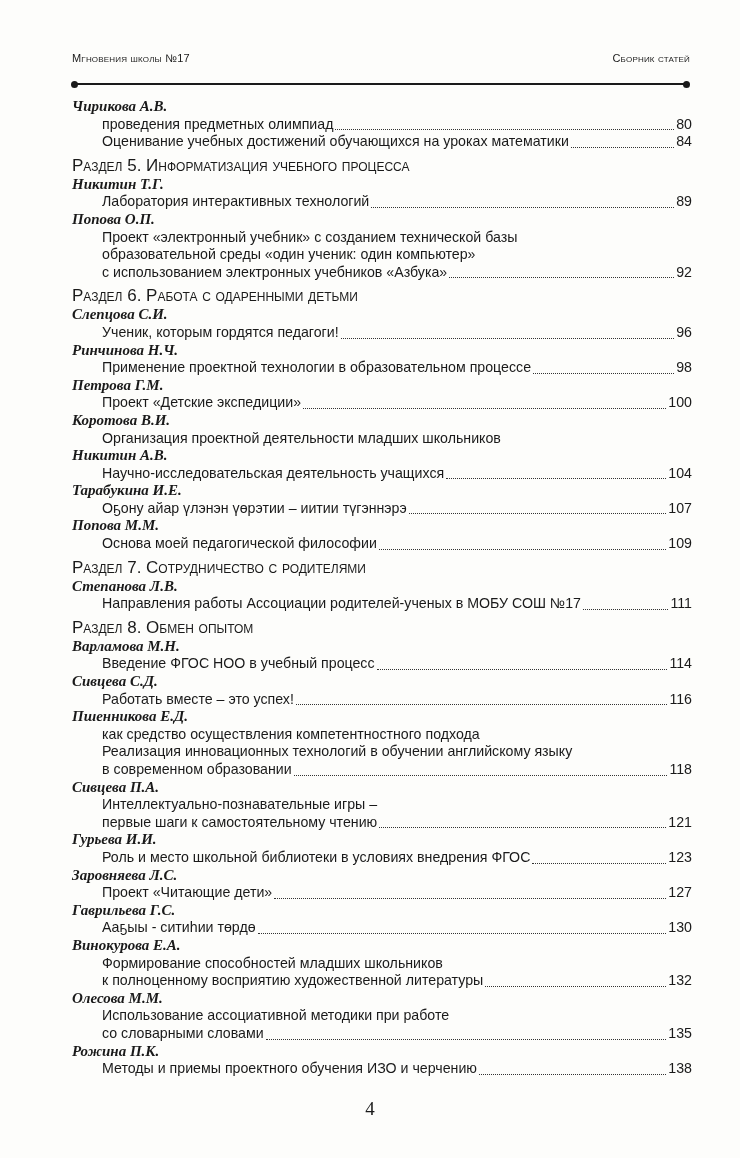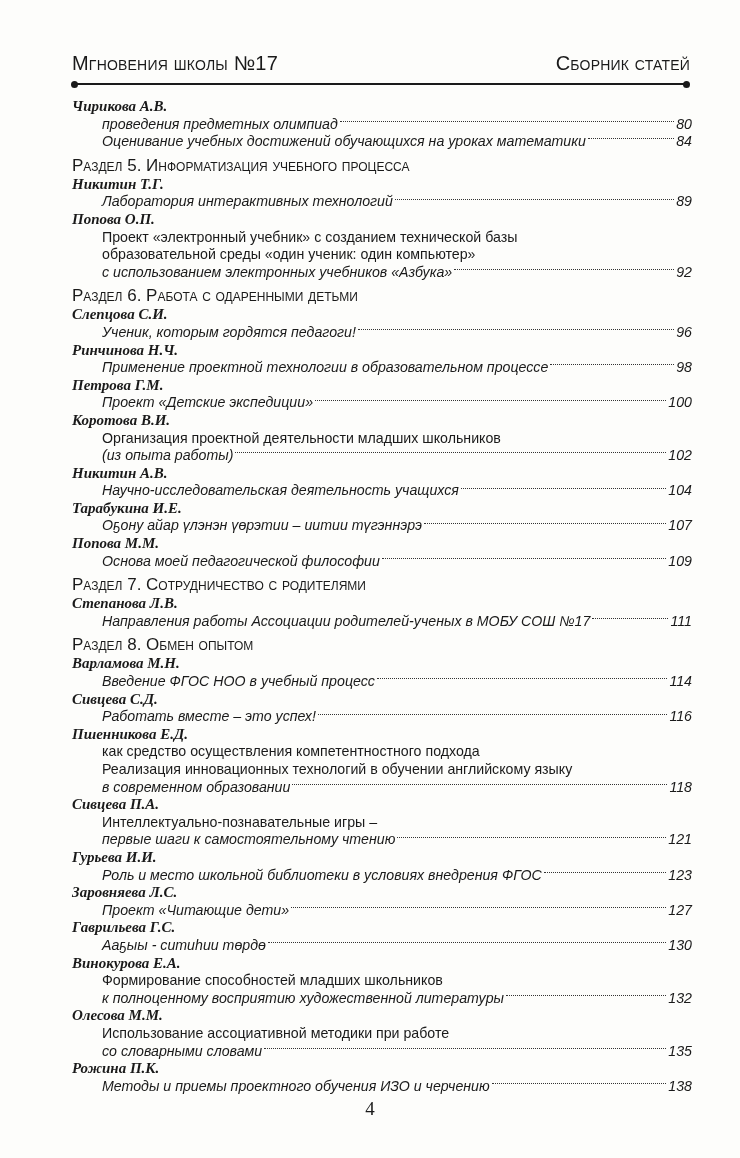--- a/index.html
+++ b/index.html
@@ -7,21 +7,21 @@
     width: 740px; height: 1158px;
     background: #fdfdfb;
     position: relative;
     overflow: hidden;
     color: #1a1a1a;
     font-family: "Liberation Sans", sans-serif;
   }
   .header {
     position: absolute; left: 72px; right: 50px; top: 52px; height: 22px;
     font-variant: small-caps;
-    font-size: 20px;
+    font-size: 11px;
     letter-spacing: 0.2px;
   }
   .header .left { position: absolute; left: 0; top: 0; }
   .header .right { position: absolute; right: 0; top: 0; }
   .rule {
     position: absolute; left: 74px; right: 53px; top: 83px; height: 2px;
     background: #1a1a1a;
   }
   .rule .dot {
     position: absolute; top: -2.5px; width: 7px; height: 7px;
@@ -44,23 +44,22 @@
     margin-top: 5px;
   }
   .author {
     font-style: italic;
     font-weight: bold;
     font-family: "Liberation Serif", serif;
     font-size: 15px;
   }
   .title-line { padding-left: 30px; }
   .entry-last {
-    display: flex; align-items: center;
+    display: flex; align-items: flex-end;
     padding-left: 30px;
-    font-style: italic;
   }
   .entry-last .txt { white-space: nowrap; }
   .entry-last .dots {
     flex: 1;
     border-bottom: 1.5px dotted #333;
     margin: 0 2px;
     position: relative; top: -3px;
   }
   .entry-last .pg { white-space: nowrap; }
   .page-number {
@@ -138,25 +137,20 @@
       <div class="author">Петрова Г.М.</div>
       <div class="entry-last">
         <span class="txt">Проект «Детские экспедиции»</span>
         <span class="dots"></span>
         <span class="pg">100</span>
       </div>
     </div>
     <div>
       <div class="author">Коротова В.И.</div>
       <div class="title-line">Организация проектной деятельности младших школьников</div>
-      <div class="entry-last">
-        <span class="txt">(из опыта работы)</span>
-        <span class="dots"></span>
-        <span class="pg">102</span>
-      </div>
     </div>
     <div>
       <div class="author">Никитин А.В.</div>
       <div class="entry-last">
         <span class="txt">Научно-исследовательская деятельность учащихся</span>
         <span class="dots"></span>
         <span class="pg">104</span>
       </div>
     </div>
     <div>

